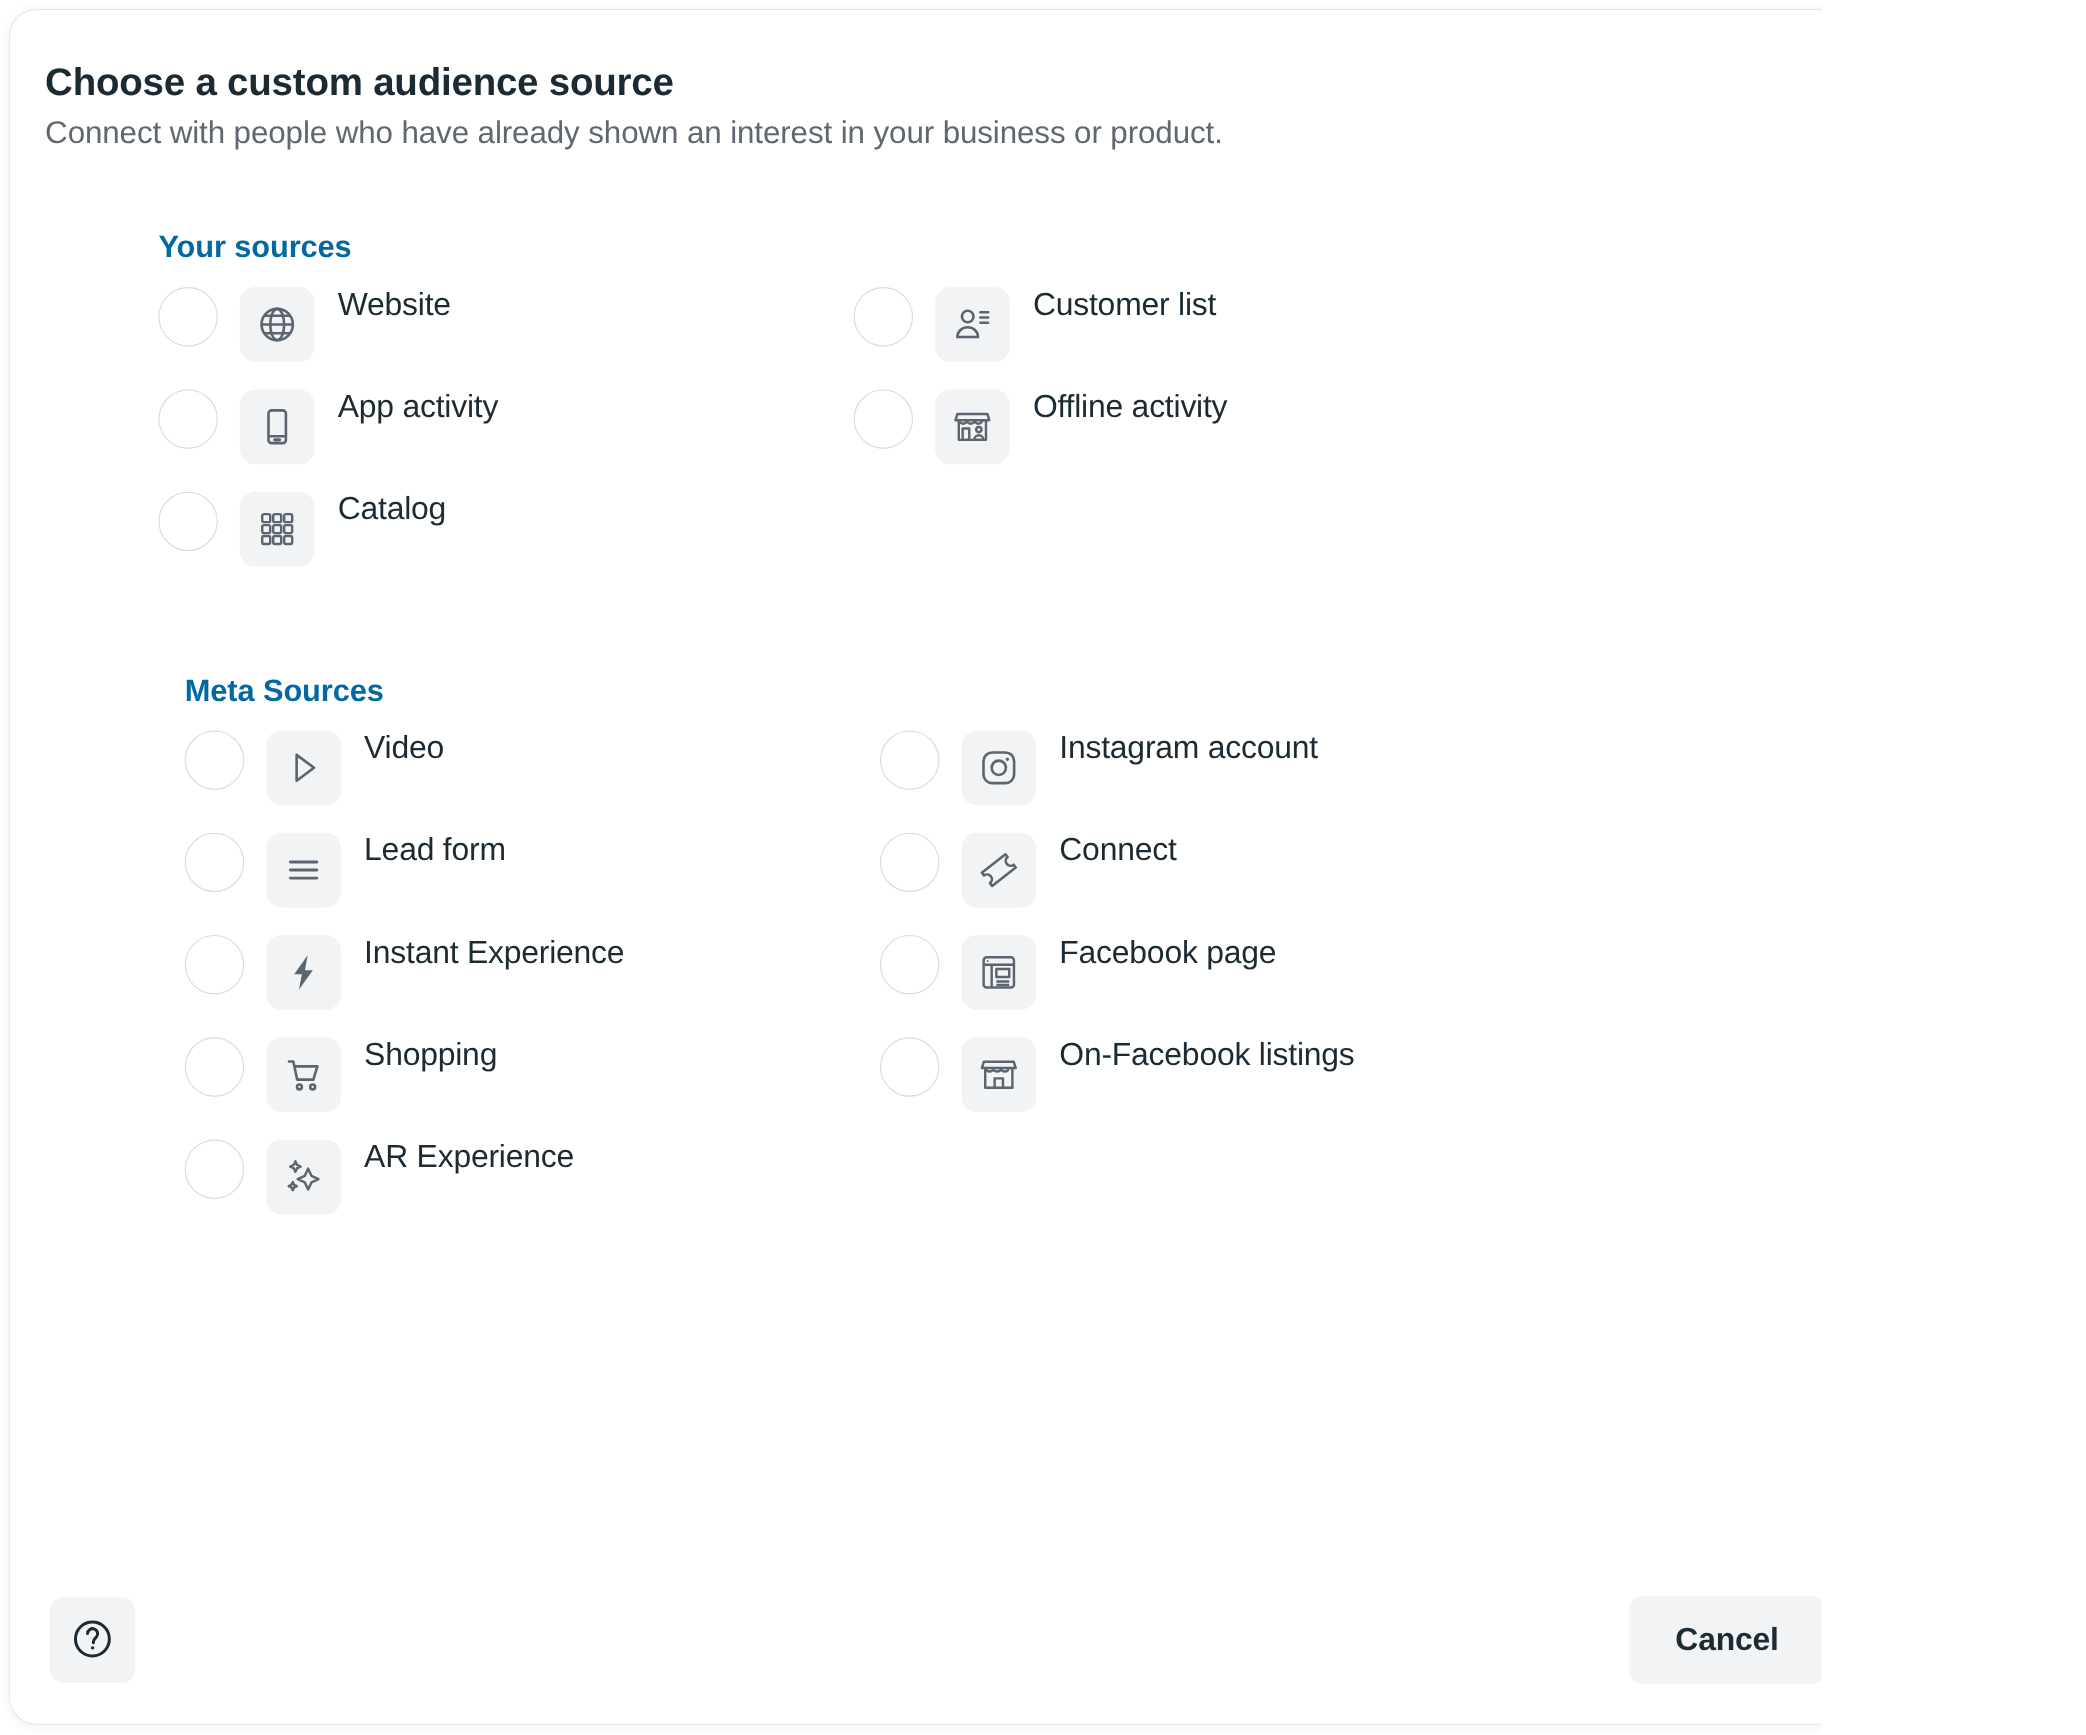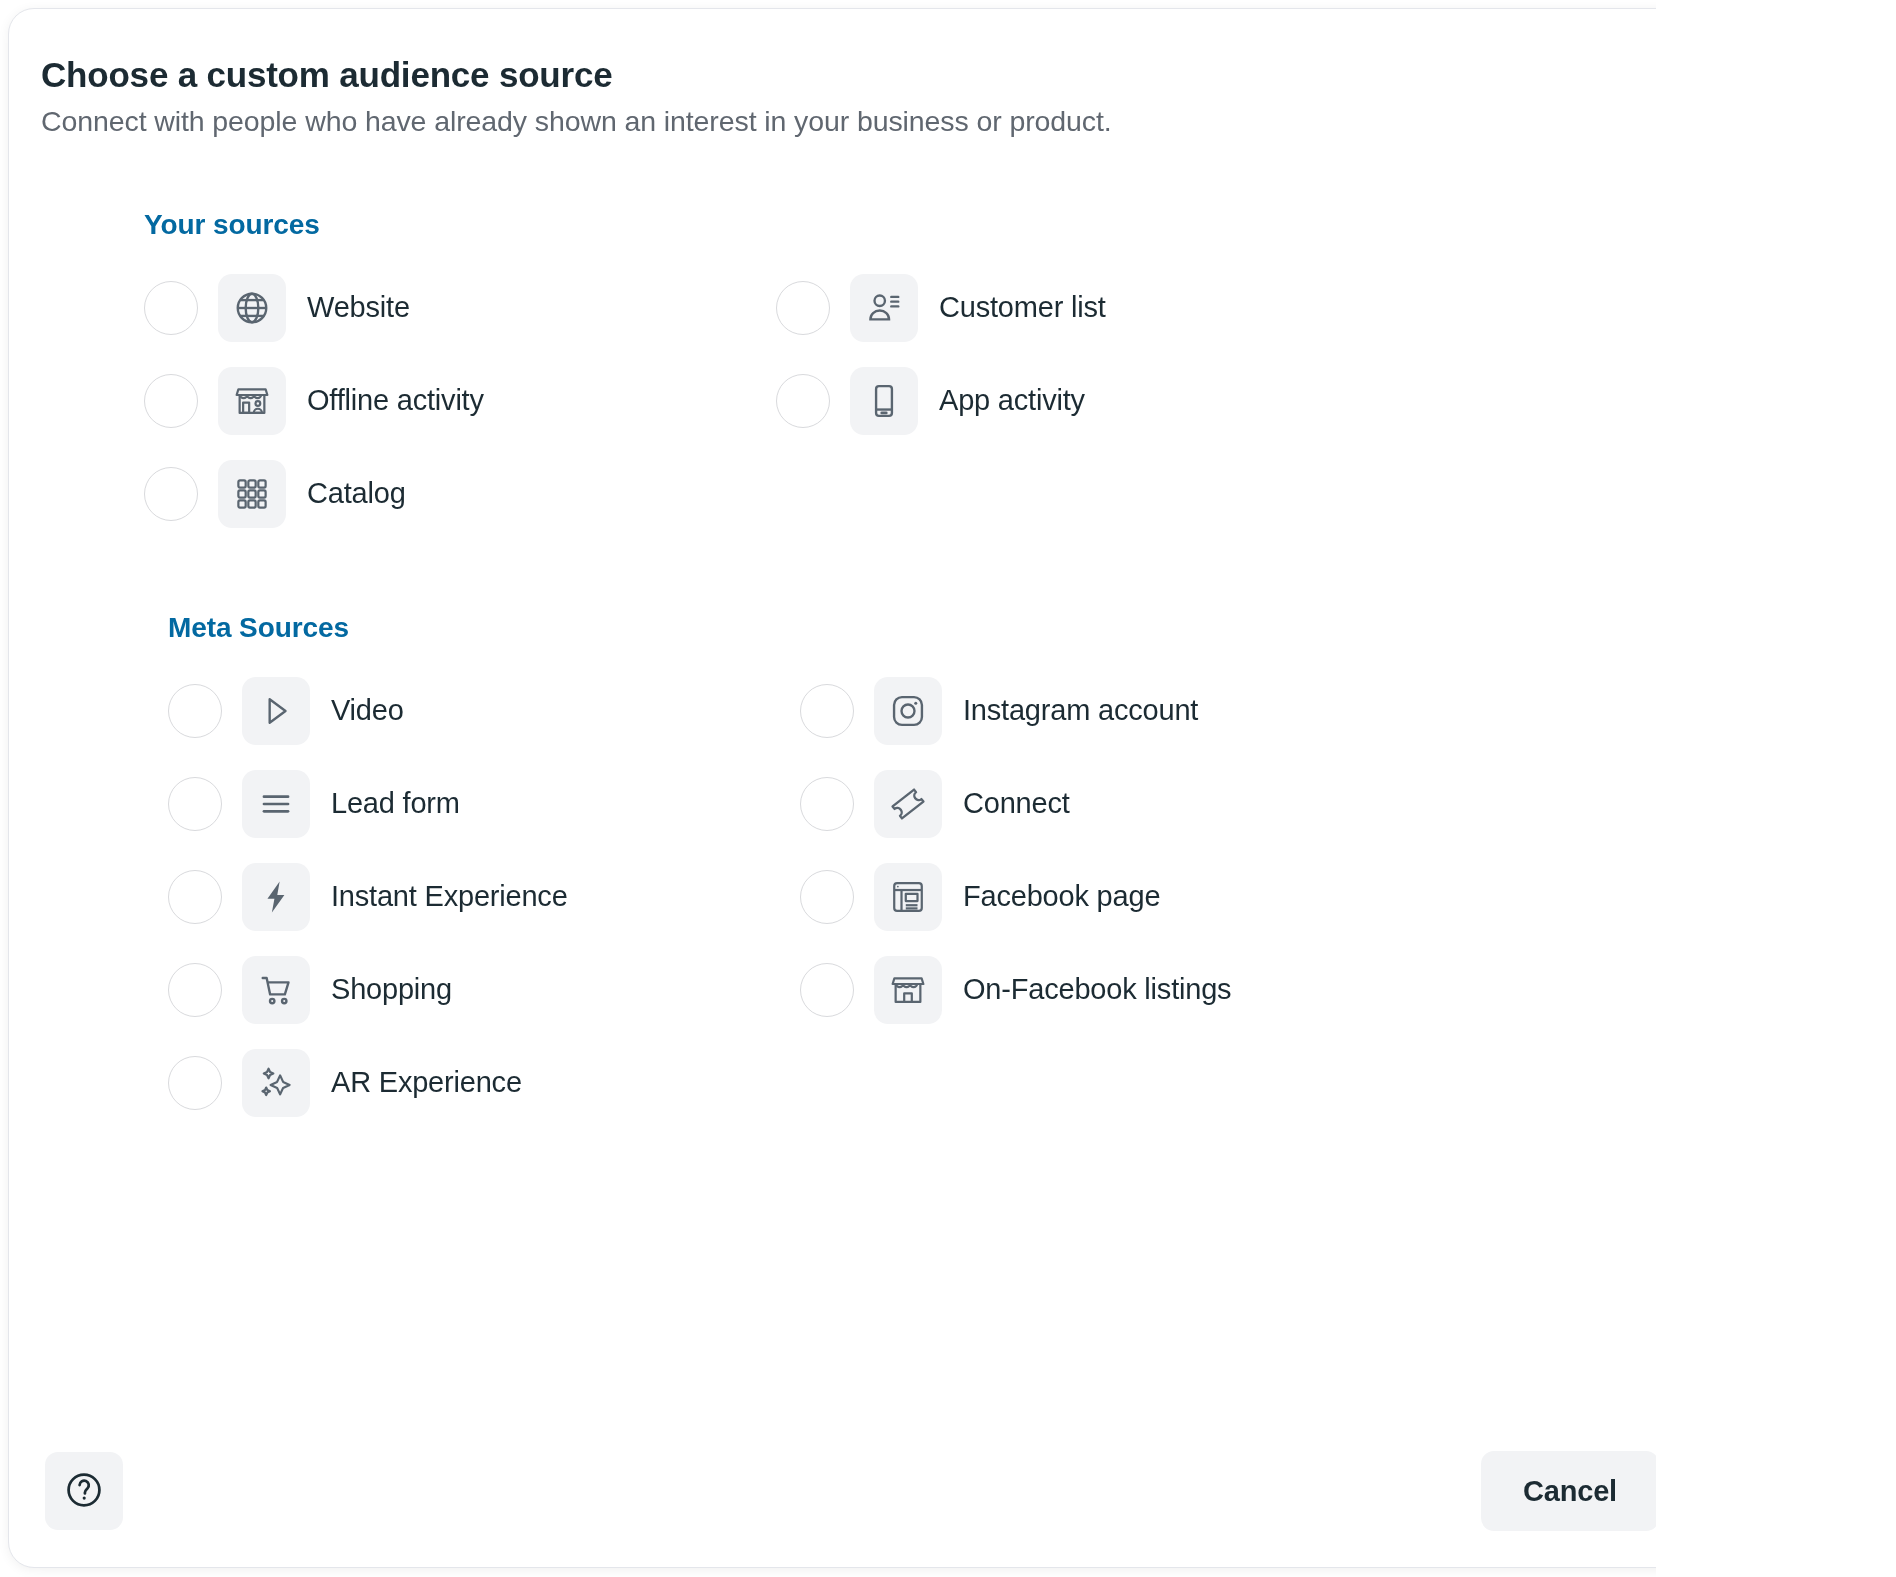--- a/index.html
+++ b/index.html
@@ -93,21 +93,21 @@
   .section + .section { margin-top: 72px; margin-left: 24px; }
 
   .grid {
     display: grid;
     grid-template-columns: 632px 1fr;
     column-gap: 0;
     row-gap: 0;
   }
   .option-row {
     display: flex;
-    align-items: center;
+    align-items: flex-start;
     height: 93px;
     cursor: pointer;
     background: transparent;
     border: none;
     padding: 0;
     text-align: left;
     font-family: inherit;
   }
   .radio {
     width: 54px;
@@ -243,42 +243,42 @@
                 <line x1="16.6" y1="8" x2="21" y2="8"></line>
                 <line x1="16.6" y1="11" x2="21" y2="11"></line>
               </svg>
             </span>
             <span class="option-label">Customer list</span>
           </div>
 
           <div class="option-row">
             <span class="radio"></span>
             <span class="icon-tile">
+              <svg width="38" height="38" viewBox="0 0 24 24" fill="none" stroke="#5a6570" stroke-width="1.5">
+                <rect x="7" y="2.6" width="10" height="18.8" rx="1.8"></rect>
+                <line x1="7" y1="17.4" x2="17" y2="17.4"></line>
+                <line x1="10.6" y1="19.5" x2="13.4" y2="19.5" stroke-width="1.8" stroke-linecap="round"></line>
+              </svg>
+            </span>
+            <span class="option-label">App activity</span>
+          </div>
+
+          <div class="option-row">
+            <span class="radio"></span>
+            <span class="icon-tile">
               <svg width="38" height="38" viewBox="0 0 24 24" fill="none" stroke="#5a6570" stroke-width="1.4" stroke-linejoin="round">
                 <path d="M3.4 4.6h17.2l1.1 3.6H2.3z"></path>
                 <path d="M4.2 8.2v11.3h15.6V8.2"></path>
                 <path d="M4.5 8.2c0 1.1 1 2 2.2 2s2.2-.9 2.2-2M8.9 8.2c0 1.1 1 2 2.2 2s2.2-.9 2.2-2M13.3 8.2c0 1.1 1 2 2.2 2s2.2-.9 2.2-2"></path>
                 <rect x="6.4" y="13" width="3.8" height="6.5"></rect>
                 <circle cx="15.7" cy="13.6" r="1.5"></circle>
                 <path d="M13.1 19.5c0-1.5 1.2-2.6 2.6-2.6s2.6 1.1 2.6 2.6z"></path>
               </svg>
             </span>
             <span class="option-label">Offline activity</span>
-          </div>
-
-          <div class="option-row">
-            <span class="radio"></span>
-            <span class="icon-tile">
-              <svg width="38" height="38" viewBox="0 0 24 24" fill="none" stroke="#5a6570" stroke-width="1.5">
-                <rect x="7" y="2.6" width="10" height="18.8" rx="1.8"></rect>
-                <line x1="7" y1="17.4" x2="17" y2="17.4"></line>
-                <line x1="10.6" y1="19.5" x2="13.4" y2="19.5" stroke-width="1.8" stroke-linecap="round"></line>
-              </svg>
-            </span>
-            <span class="option-label">App activity</span>
           </div>
 
           <div class="option-row">
             <span class="radio"></span>
             <span class="icon-tile">
               <svg width="38" height="38" viewBox="0 0 24 24" fill="none" stroke="#5a6570" stroke-width="1.4">
                 <rect x="3.4" y="3.4" width="4.6" height="4.6" rx="1"></rect>
                 <rect x="9.7" y="3.4" width="4.6" height="4.6" rx="1"></rect>
                 <rect x="16" y="3.4" width="4.6" height="4.6" rx="1"></rect>
                 <rect x="3.4" y="9.7" width="4.6" height="4.6" rx="1"></rect>

